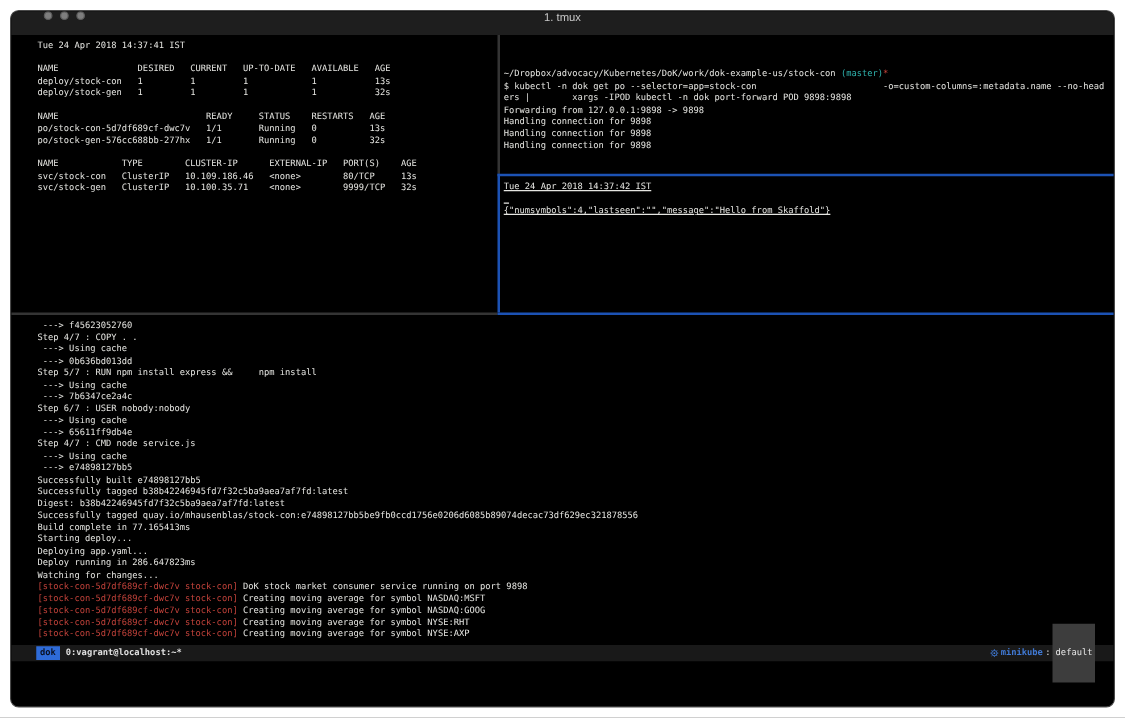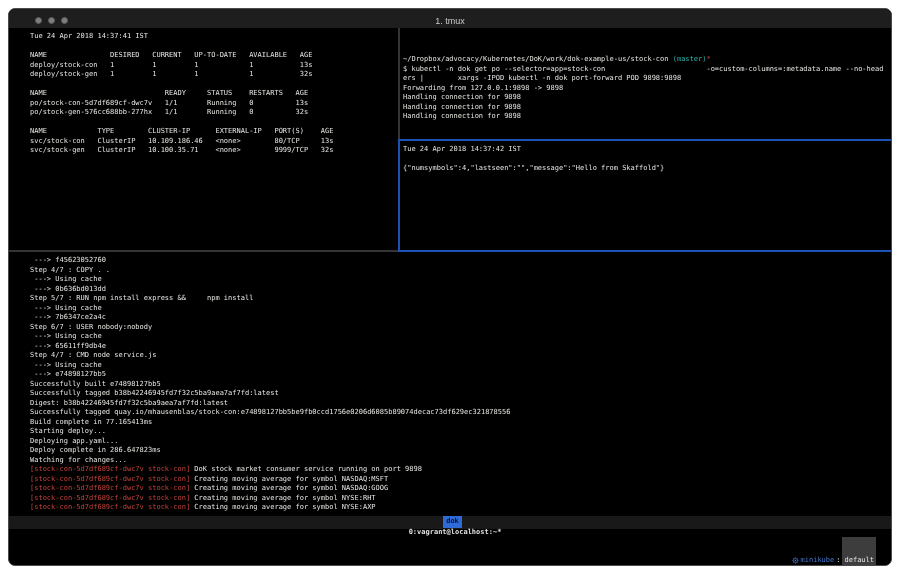--- a/index.html
+++ b/index.html
@@ -3,49 +3,49 @@
 <meta charset="utf-8">
 <style>
   * { margin:0; padding:0; box-sizing:border-box; }
   html,body { width:900px; height:574px; background:#ffffff; overflow:hidden; }
   .page { position:relative; width:900px; height:574px; background:#ffffff;
           font-family:"DejaVu Sans Mono", monospace; }
   .window { position:absolute; left:8px; top:8px; width:884px; height:558px;
             background:var(--terminal-bg); border:1px solid #4a4a4a; border-radius:7px;
             overflow:hidden; }
   .titlebar { position:relative; height:23px; background:var(--titlebar-bg);
-              display:flex; align-items:center; }
+              display:flex; }
   .traffic { display:flex; gap:6px; padding-left:26px; position:relative; z-index:2; }
   .dot { width:7px; height:7px; border-radius:50%; background:var(--traffic-gray);
          border:0.5px solid #5c5c5c; }
   .title { position:absolute; left:0; right:0; text-align:center;
            font-family:"Liberation Sans", sans-serif; font-size:9px; color:#c9c9c9; }
   .term { position:absolute; left:0; top:19px; right:0; bottom:0; background:var(--terminal-bg);
           color:var(--fg); font-size:7px; line-height:9.5px; }
   .pane { position:absolute; overflow:hidden; }
   .tline { white-space:pre; }
   .seg-red { color:var(--log-red); }
   .seg-cyan { color:var(--branch-cyan); }
   .pane-tl { left:0; top:0; width:325px; height:222px; padding:4px 0 0 21px; }
   .pane-tr { left:391px; top:0; width:491px; height:111px; padding:27px 0 0 3px; }
-  .pane-mr { left:391px; top:113px; width:491px; height:109px; padding:4px 0 0 3px; }
+  .pane-mr { left:391px; top:113px; width:491px; height:109px; padding:4px 0 0 3px;text-decoration:underline; }
   .pane-bottom { left:0; top:224px; right:0; height:316px; padding:4px 0 0 21px; }
   .div-v-top { position:absolute; left:389px; top:0; width:2px; height:111px; background:var(--divider-inactive); }
   .div-v-bot { position:absolute; left:389px; top:111px; width:2px; height:111px; background:var(--divider-active); }
   .div-h-mid { position:absolute; left:389px; right:0; top:111px; height:2px; background:var(--divider-active); }
   .div-h-bot-left { position:absolute; left:0; width:389px; top:222px; height:2px; background:var(--divider-inactive); }
   .div-h-bot-right { position:absolute; left:389px; right:0; top:222px; height:2px; background:var(--divider-active); }
   .statusbar { position:absolute; left:0; right:0; top:488px; height:13px; background:var(--status-bg);
-               display:flex; align-items:center; padding:0 15px 0 20px; font-size:7px; color:var(--status-fg);flex-direction:column; }
+               display:flex; align-items:center; padding:0 15px 0 20px; font-size:7px; color:var(--status-fg); }
   .chip-session { background:var(--session-chip-bg); color:var(--session-chip-fg);
                   padding:1px 3px; font-weight:bold; }
   .win-label { margin-left:5px; font-weight:bold; white-space:pre;text-align:right; }
   .status-right { margin-left:auto; display:flex; align-items:center; gap:2px; }
   .k8s-icon { color:var(--kube-blue); display:inline-flex; align-items:center; }
-  .ctx { color:var(--kube-blue); font-weight:normal; }
+  .ctx { color:var(--kube-blue); font-weight:bold; }
   .ns-sep { color:var(--status-fg); }
   .ns { background:var(--namespace-chip-bg); color:#e8e8e8; padding:19px 2px; }
 </style>
 </head>
 <body>
 
 <div class="page">
   <div class="window">
 
     <div class="titlebar">
@@ -105,21 +105,21 @@
           <div class="tline">Step 4/7 : CMD node service.js</div>
           <div class="tline"> ---&gt; Using cache</div>
           <div class="tline"> ---&gt; e74898127bb5</div>
           <div class="tline">Successfully built e74898127bb5</div>
           <div class="tline">Successfully tagged b38b42246945fd7f32c5ba9aea7af7fd:latest</div>
           <div class="tline">Digest: b38b42246945fd7f32c5ba9aea7af7fd:latest</div>
           <div class="tline">Successfully tagged quay.io/mhausenblas/stock-con:e74898127bb5be9fb0ccd1756e0206d6085b89074decac73df629ec321878556</div>
           <div class="tline">Build complete in 77.165413ms</div>
           <div class="tline">Starting deploy...</div>
           <div class="tline">Deploying app.yaml...</div>
-          <div class="tline">Deploy complete in 286.647823ms</div>
+          <div class="tline">Deploy running in 286.647823ms</div>
           <div class="tline">Watching for changes...</div>
           <div class="tline"><span class="seg-red">[stock-con-5d7df689cf-dwc7v stock-con]</span><span> DoK stock market consumer service running on port 9898</span></div>
           <div class="tline"><span class="seg-red">[stock-con-5d7df689cf-dwc7v stock-con]</span><span> Creating moving average for symbol NASDAQ:MSFT</span></div>
           <div class="tline"><span class="seg-red">[stock-con-5d7df689cf-dwc7v stock-con]</span><span> Creating moving average for symbol NASDAQ:GOOG</span></div>
           <div class="tline"><span class="seg-red">[stock-con-5d7df689cf-dwc7v stock-con]</span><span> Creating moving average for symbol NYSE:RHT</span></div>
           <div class="tline"><span class="seg-red">[stock-con-5d7df689cf-dwc7v stock-con]</span><span> Creating moving average for symbol NYSE:AXP</span></div>
         </div>
 
       <div class="div-v-top"></div>
       <div class="div-v-bot"></div>

